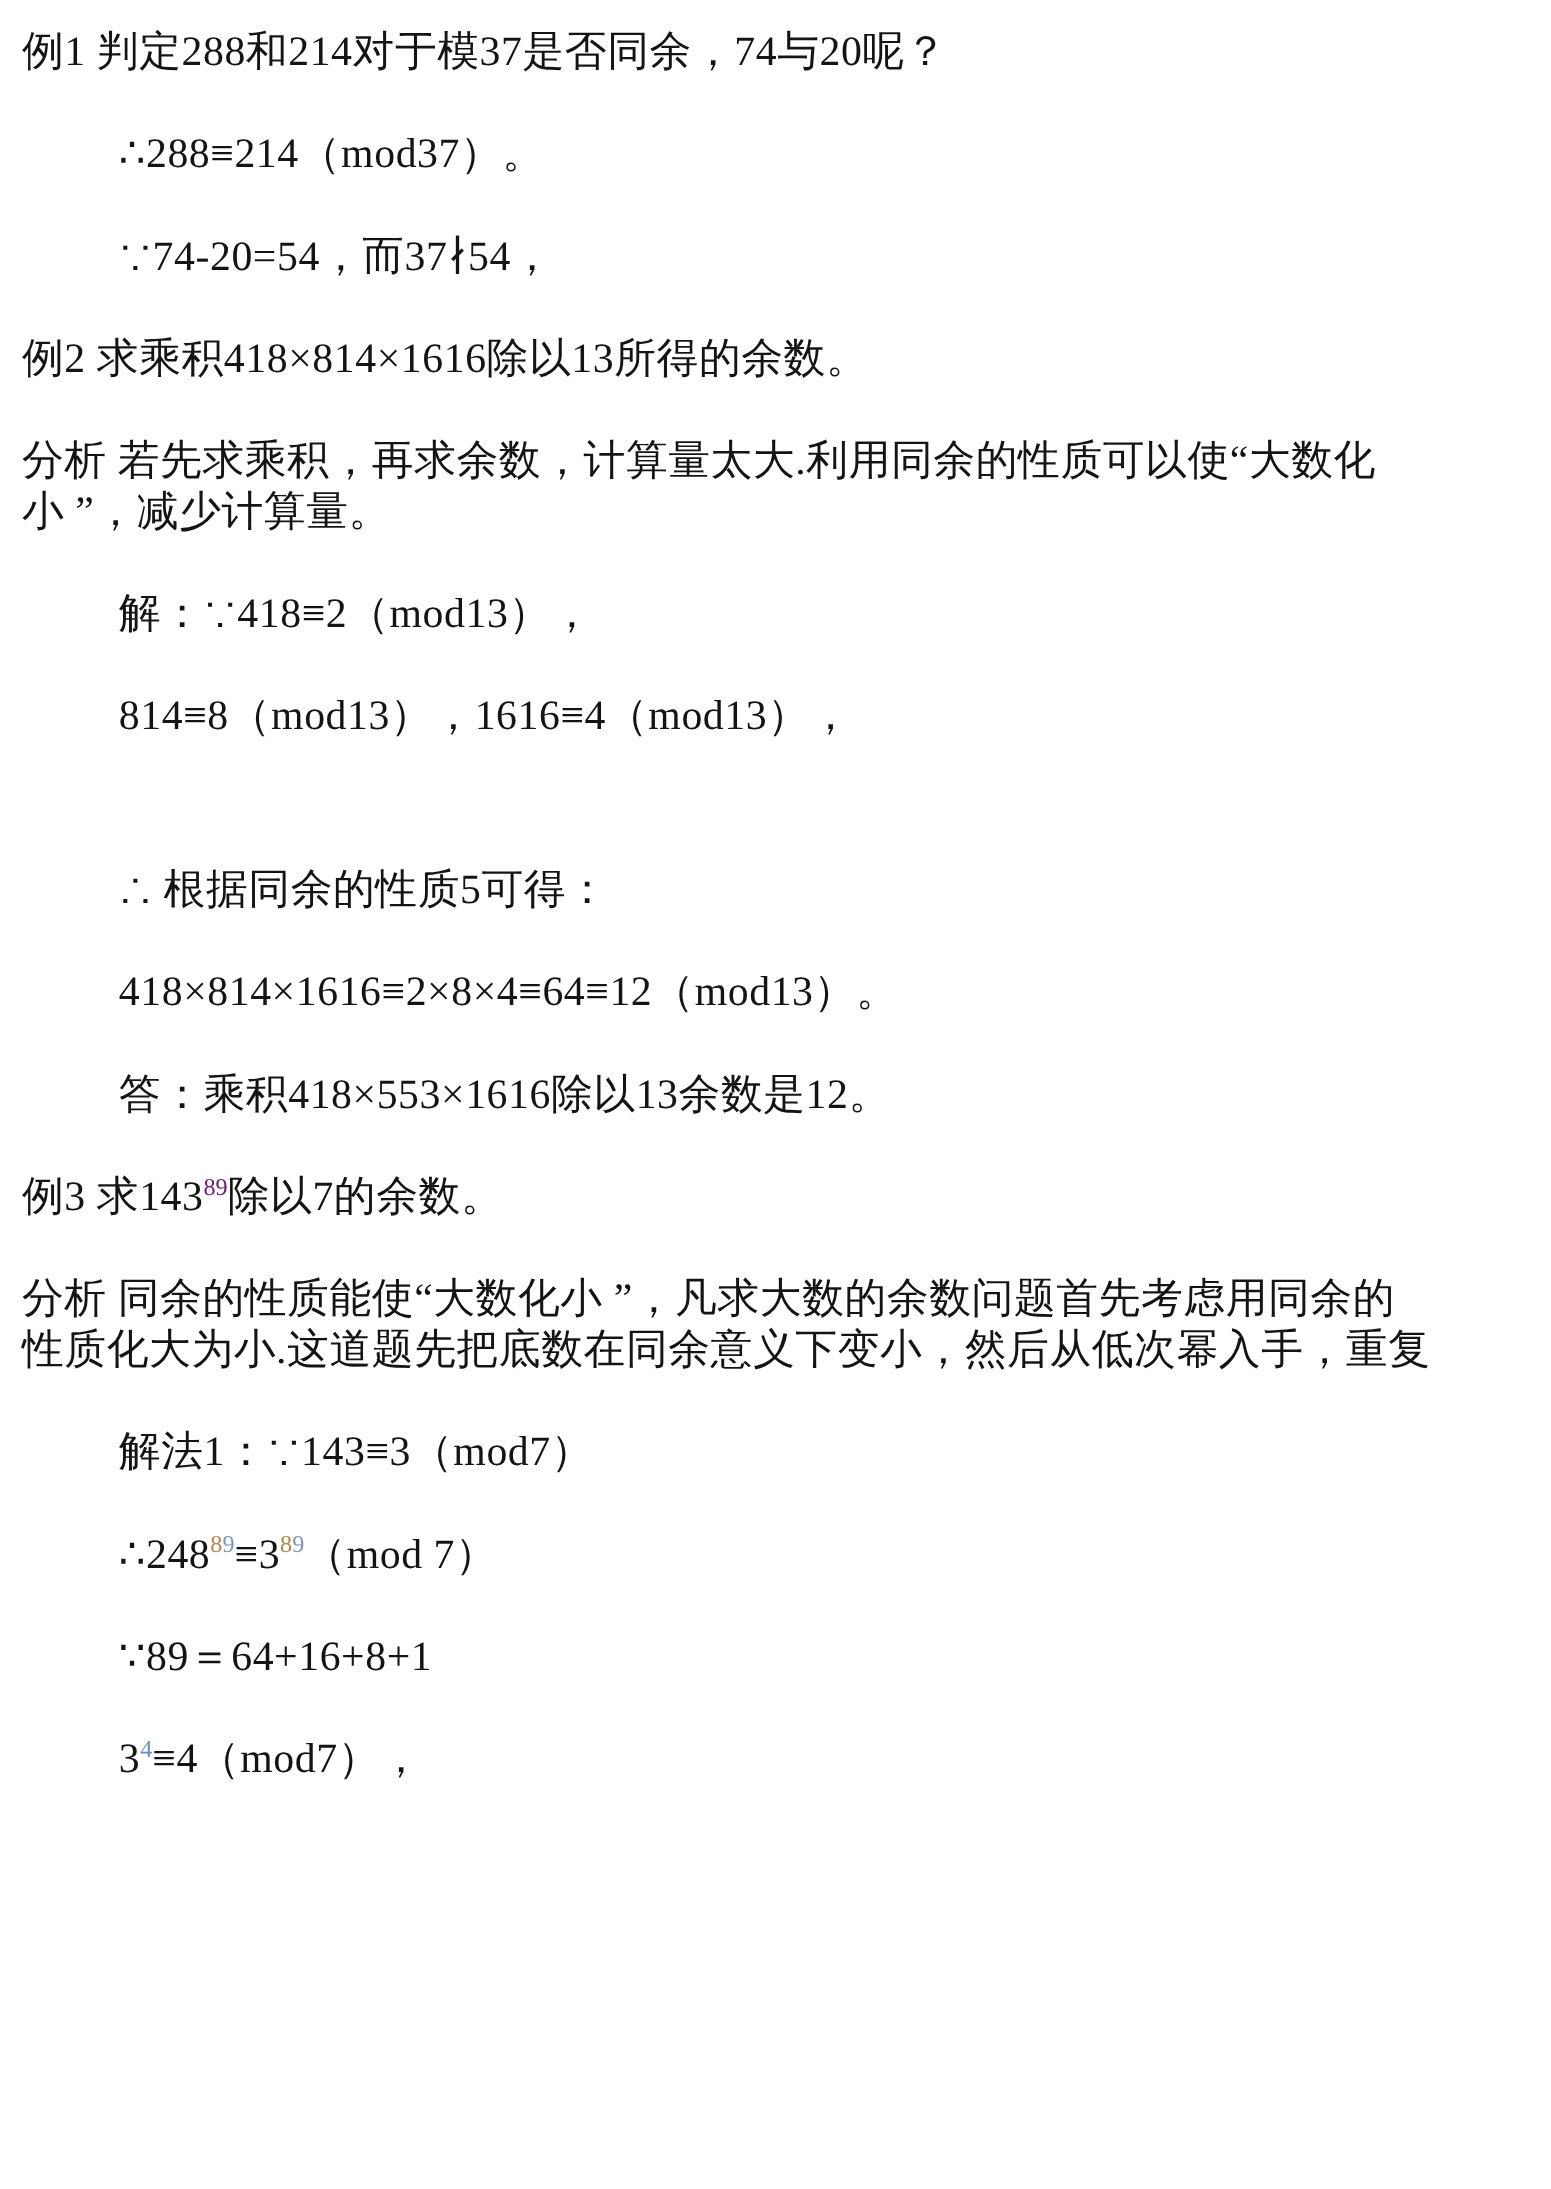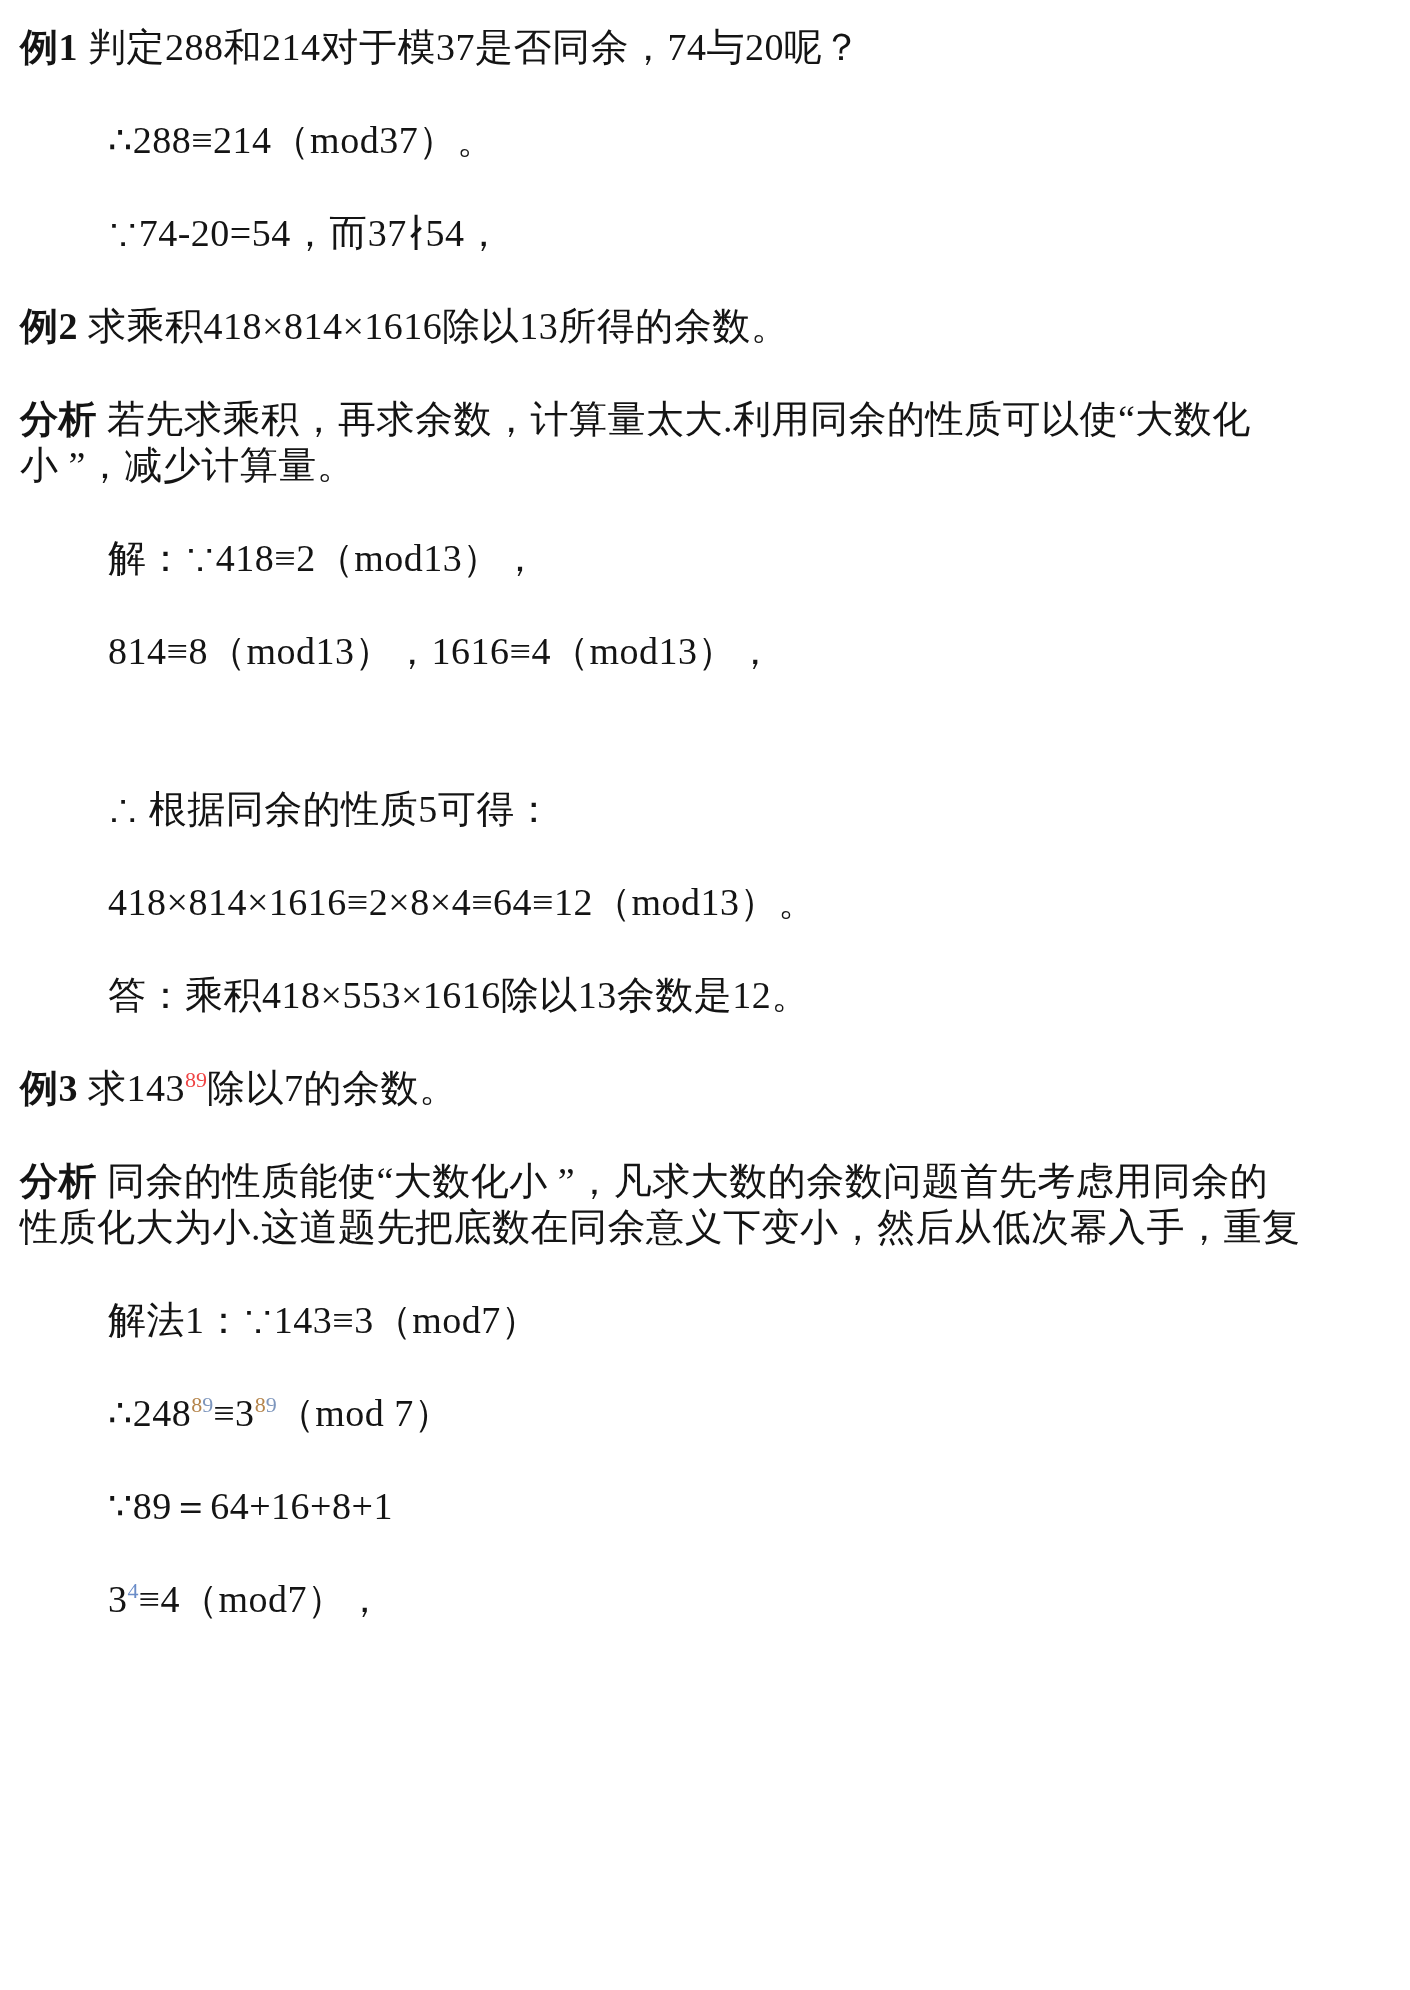--- a/index.html
+++ b/index.html
@@ -27,21 +27,21 @@
     white-space: pre-wrap;
     letter-spacing: 0.5px;
   }
   .para.indent {
     padding-left: 88px;
   }
   .para.gap-after {
     margin-bottom: 112px;
   }
   .bold-label {
-    font-weight: bold;
+    font-weight: normal;
   }
   sup.sup {
     font-size: 22px;
     line-height: 0;
     vertical-align: super;
     letter-spacing: 0;
   }
 </style>
 </head>
 <body>
@@ -50,19 +50,19 @@
     <p class="para"><span class="bold-label">例1</span><span> 判定288和214对于模37是否同余，74与20呢？</span></p>
     <p class="para indent"><span>∴288≡214（mod37）。</span></p>
     <p class="para indent"><span>∵74-20=54，而37∤54，</span></p>
     <p class="para"><span class="bold-label">例2</span><span> 求乘积418×814×1616除以13所得的余数。</span></p>
     <p class="para"><span class="bold-label">分析</span><span> 若先求乘积，再求余数，计算量太大.利用同余的性质可以使“大数化</span><br><span>小 ”，减少计算量。</span></p>
     <p class="para indent"><span>解：∵418≡2（mod13），</span></p>
     <p class="para indent gap-after"><span>814≡8（mod13），1616≡4（mod13），</span></p>
     <p class="para indent"><span>∴ 根据同余的性质5可得：</span></p>
     <p class="para indent"><span>418×814×1616≡2×8×4≡64≡12（mod13）。</span></p>
     <p class="para indent"><span>答：乘积418×553×1616除以13余数是12。</span></p>
-    <p class="para"><span class="bold-label">例3</span><span> 求143</span><sup class="sup" style="color: #ef4444;">89</sup><span>除以7的余数。</span></p>
+    <p class="para"><span class="bold-label">例3</span><span> 求143</span><sup class="sup" style="color: #701a75;">89</sup><span>除以7的余数。</span></p>
     <p class="para"><span class="bold-label">分析</span><span> 同余的性质能使“大数化小 ”，凡求大数的余数问题首先考虑用同余的</span><br><span>性质化大为小.这道题先把底数在同余意义下变小，然后从低次幂入手，重复</span><br></p>
     <p class="para indent"><span>解法1：∵143≡3（mod7）</span></p>
     <p class="para indent"><span>∴248</span><sup class="sup" style="color: rgb(181, 133, 76);">8</sup><sup class="sup" style="color: rgb(125, 150, 189);">9</sup><span>≡3</span><sup class="sup" style="color: rgb(181, 133, 76);">8</sup><sup class="sup" style="color: rgb(125, 150, 189);">9</sup><span>（mod 7）</span></p>
     <p class="para indent"><span>∵89＝64+16+8+1</span></p>
     <p class="para indent"><span>3</span><sup class="sup" style="color: rgb(106, 140, 200);">4</sup><span>≡4（mod7），</span></p>
   </main>
 
 </body></html>

